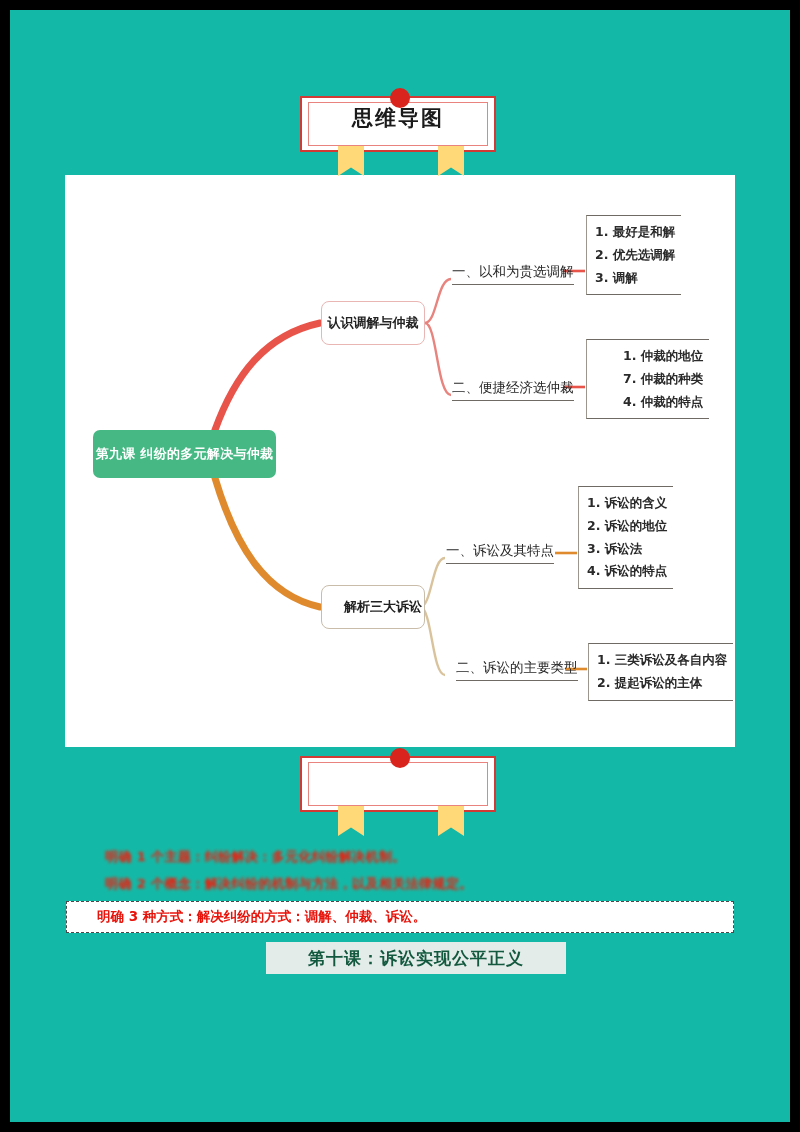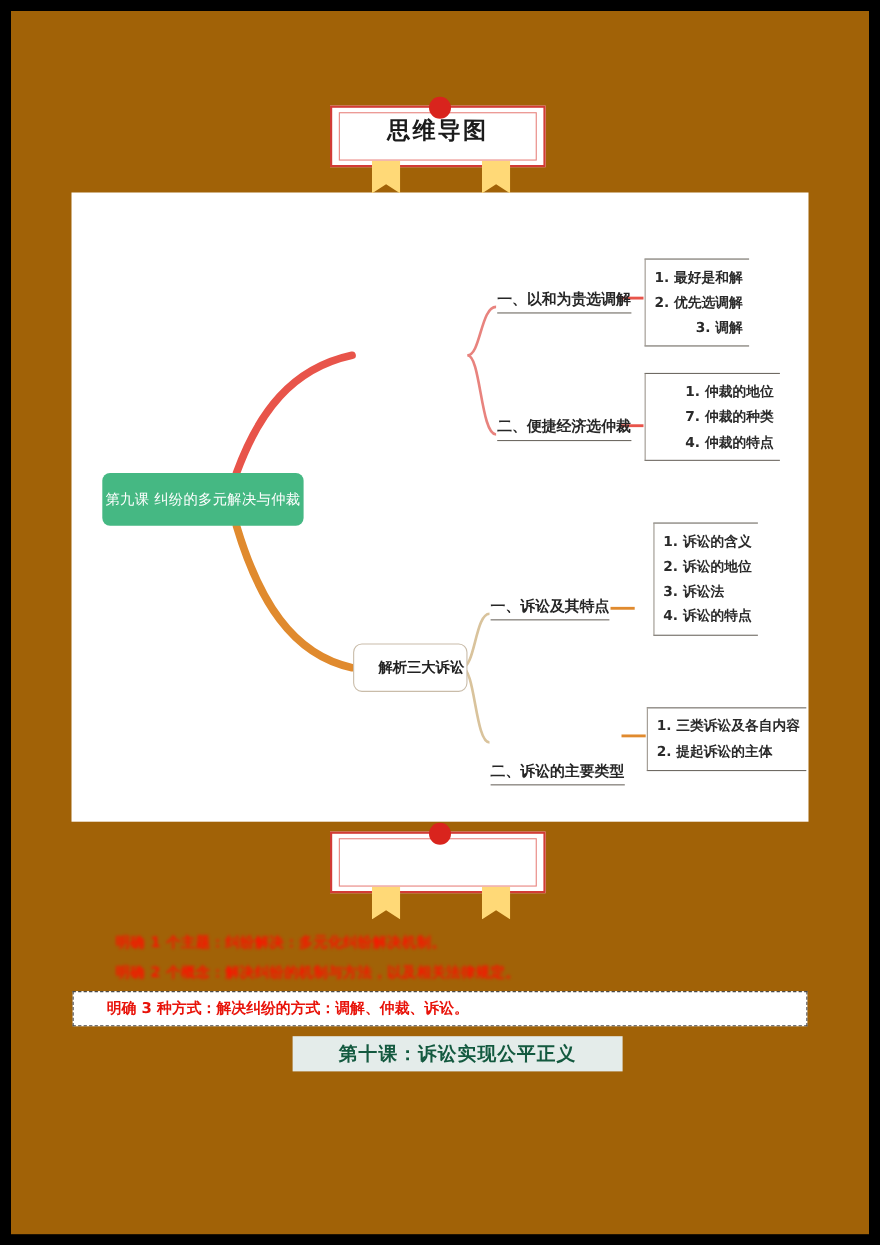--- a/index.html
+++ b/index.html
@@ -14,21 +14,21 @@
     font-family: "DejaVu Sans", "Liberation Sans", sans-serif;
     overflow: hidden;
   }
 
   
   .sheet {
     position: absolute;
     left: 0; top: 0;
     width: 800px;
     height: 1132px;
-    background: #a16207;
+    background: #14b8a6;
   }
 
   
   .edge {
     position: absolute;
     background: #000000;
   }
   .edge-top    { left: 0;  top: 0;    width: 800px; height: 10px; }
   .edge-bottom { left: 0;  bottom: 0; width: 800px; height: 10px; }
   .edge-left   { left: 0;  top: 0;    width: 10px;  height: 1132px; }
@@ -117,21 +117,21 @@
     top: 255px;
     width: 183px;
     height: 48px;
     background: #45b883;
     border-radius: 7px;
     display: flex;
     align-items: center;
     justify-content: center;
     color: #ffffff;
     font-size: 13px;
-    font-weight: normal;
+    font-weight: bold;
     letter-spacing: 0.3px;
     box-sizing: border-box;
     z-index: 6;
   }
 
   
   .node-l2 {
     position: absolute;
     width: 104px;
     height: 44px;
@@ -146,21 +146,21 @@
     box-sizing: border-box;
     z-index: 6;
   }
   .node-l2.pink   { border: 1.6px solid #e9b6b4; }
   .node-l2.orange { border: 1.6px solid #c9bca9; }
 
   
   .node-l3 {
     position: absolute;
     font-size: 13.5px;
-    font-weight: bold;
+    font-weight: normal;
     color: #262626;
     white-space: nowrap;
     padding-bottom: 4px;
     z-index: 6;
     background: transparent;
   }
   .node-l3::after {
     content: "";
     position: absolute;
     left: 0; right: 0; bottom: 0;
@@ -287,48 +287,51 @@
       <path d="M 355 432 C 367 432, 367 500, 380 500" stroke="#d9c39c" stroke-width="2.4" fill="none"></path>
 
       <line x1="490" y1="378" x2="512" y2="378" stroke="#e08a2e" stroke-width="2.6"></line>
       <line x1="500" y1="494" x2="522" y2="494" stroke="#e08a2e" stroke-width="2.6"></line>
     </svg>
 
     <div class="node-root">
       <span>第九课  纠纷的多元解决与仲裁</span>
     </div>
 
+    <div class="node-l2 pink" style="left:256px; top:126px;">
+      <span>认识调解与仲裁</span>
+    </div>
 
     <div class="node-l2 orange" style="left:256px; top:410px;padding-left:20px;">
       <span>解析三大诉讼</span>
     </div>
 
     <div class="node-l3" style="left:387px; top:88px;">一、以和为贵选调解</div>
-    <div class="leaf-group" style="left:521px; top:60px;text-align:right;">
+    <div class="leaf-group" style="left:521px; top:40px;">
       <div class="leaf-item">1. 最好是和解</div>
       <div class="leaf-item">2. 优先选调解</div>
       <div class="leaf-item">3. 调解</div>
     </div>
 
     <div class="node-l3" style="left:387px; top:204px;">二、便捷经济选仲裁</div>
     <div class="leaf-group" style="left:521px; top:164px;padding-left:36px;">
       <div class="leaf-item">1. 仲裁的地位</div>
       <div class="leaf-item">7. 仲裁的种类</div>
       <div class="leaf-item">4. 仲裁的特点</div>
     </div>
 
     <div class="node-l3" style="left:381px; top:367px;">一、诉讼及其特点</div>
-    <div class="leaf-group" style="left:513px; top:300px;margin-left:16px;">
+    <div class="leaf-group" style="left:513px; top:311px;">
       <div class="leaf-item">1. 诉讼的含义</div>
       <div class="leaf-item">2. 诉讼的地位</div>
       <div class="leaf-item">3. 诉讼法</div>
       <div class="leaf-item">4. 诉讼的特点</div>
     </div>
 
-    <div class="node-l3" style="left:381px; top:484px;margin-top:33px;">二、诉讼的主要类型</div>
+    <div class="node-l3" style="left:391px; top:484px;">二、诉讼的主要类型</div>
     <div class="leaf-group" style="left:523px; top:468px;">
       <div class="leaf-item">1. 三类诉讼及各自内容</div>
       <div class="leaf-item">2. 提起诉讼的主体</div>
     </div>
 
   </div>
 
   <div class="banner" style="left:300px; top:748px;">
     <div class="banner-outer"></div>
     <div class="banner-inner"></div>

